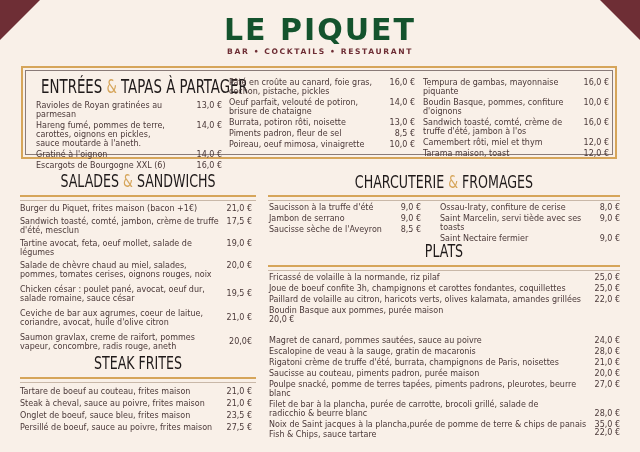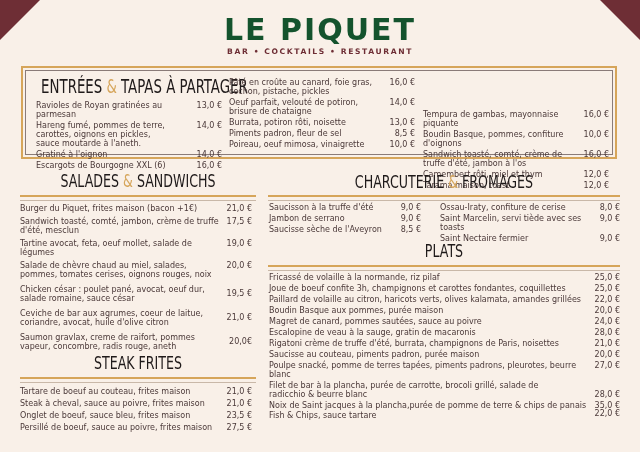--- a/index.html
+++ b/index.html
@@ -97,21 +97,21 @@
       <div class="item" style="margin-bottom:2px;">
           <span class="name">Piments padron, fleur de sel</span>
           <span class="price">8,5 €</span>
         </div>
       <div class="item">
           <span class="name">Poireau, oeuf mimosa, vinaigrette</span>
           <span class="price">10,0 €</span>
         </div>
     </div>
     <div class="abs" style="left:397px; top:7px; width:186px;">
-      <div class="item" style="margin-bottom:2px;margin-top:32px;">
+      <div class="item" style="margin-bottom:2px;">
           <span class="name">Tempura de gambas, mayonnaise piquante</span>
           <span class="price">16,0 €</span>
         </div>
       <div class="item" style="margin-bottom:2px;">
           <span class="name">Boudin Basque, pommes, confiture d'oignons</span>
           <span class="price">10,0 €</span>
         </div>
       <div class="item" style="margin-bottom:2px;">
           <span class="name">Sandwich toasté, comté, crème de truffe d'été, jambon à l'os</span>
           <span class="price">16,0 €</span>
@@ -229,21 +229,21 @@
       <span class="price">25,0 €</span>
     </div>
   <div class="item" style="margin-bottom:2px;">
       <span class="name">Joue de boeuf confite 3h, champignons et carottes fondantes, coquillettes</span>
       <span class="price">25,0 €</span>
     </div>
   <div class="item" style="margin-bottom:2px;">
       <span class="name">Paillard de volaille au citron, haricots verts, olives kalamata, amandes grillées</span>
       <span class="price">22,0 €</span>
     </div>
-  <div class="item" style="margin-bottom:2px;">
+  <div class="item" style="margin-bottom:12px;flex-direction:column;">
       <span class="name">Boudin Basque aux pommes, purée maison</span>
       <span class="price">20,0 €</span>
     </div>
   <div class="item" style="margin-bottom:2px;">
       <span class="name">Magret de canard, pommes sautées, sauce au poivre</span>
       <span class="price">24,0 €</span>
     </div>
   <div class="item" style="margin-bottom:2px;">
       <span class="name">Escalopine de veau à la sauge, gratin de macaronis</span>
       <span class="price">28,0 €</span>

